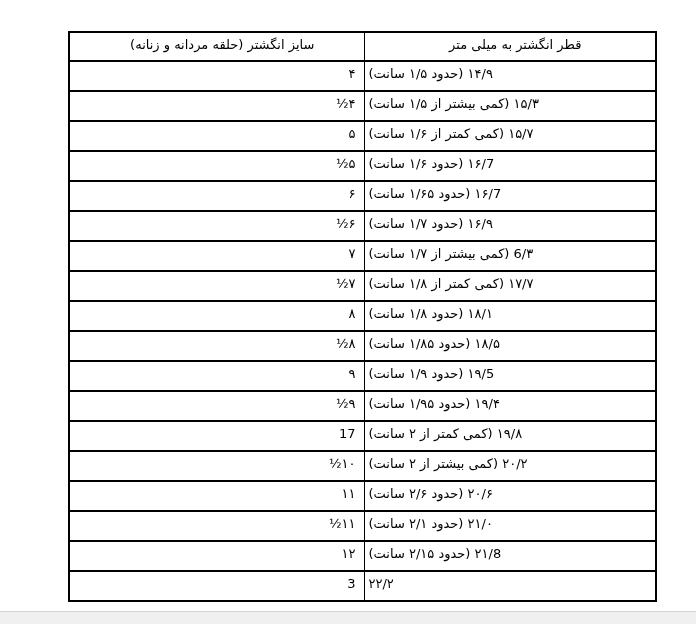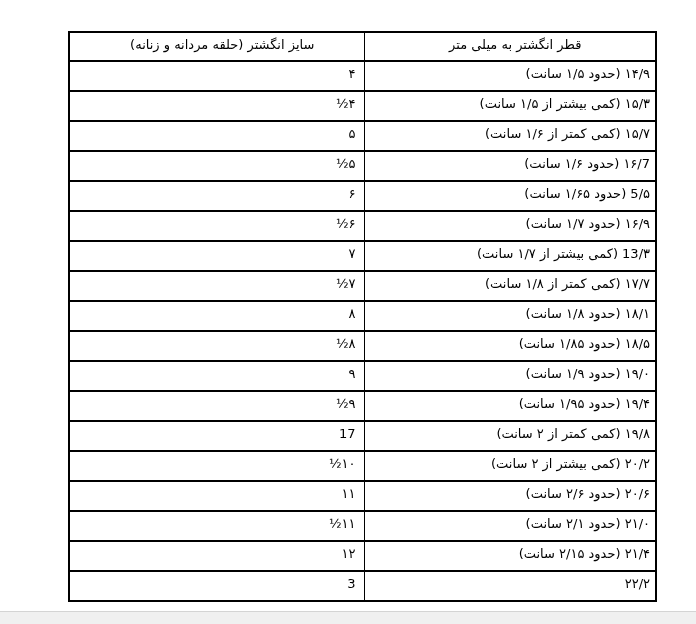--- a/index.html
+++ b/index.html
@@ -45,21 +45,21 @@
     white-space: nowrap;
     overflow: hidden;
   }
   .ring-table thead tr { height: 29px; }
   .ring-table tbody tr { height: 30px; }
   .ring-table th {
     text-align: center;
     padding-left: 16px;
   }
   .ring-table td.diameter-cell {
-    text-align: right;
+    text-align: left;
     padding-left: 4px;
   }
   .ring-table td.size-cell {
     text-align: right;
     padding-right: 8px;
   }
   .hscrollbar-track {
     position: absolute;
     left: 0;
     top: 611px;
@@ -97,45 +97,45 @@
       </tr>
       <tr>
         <td class="diameter-cell">۱۵/۷ (کمی کمتر از ۱/۶ سانت)</td>
         <td class="size-cell">۵</td>
       </tr>
       <tr>
         <td class="diameter-cell">۱۶/7 (حدود ۱/۶ سانت)</td>
         <td class="size-cell">۵½</td>
       </tr>
       <tr>
-        <td class="diameter-cell">5/۵ (حدود ۱/۶۵ سانت)</td>
+        <td class="diameter-cell">۱۶/7 (حدود ۱/۶۵ سانت)</td>
         <td class="size-cell">۶</td>
       </tr>
       <tr>
         <td class="diameter-cell">۱۶/۹ (حدود ۱/۷ سانت)</td>
         <td class="size-cell">۶½</td>
       </tr>
       <tr>
-        <td class="diameter-cell">13/۳ (کمی بیشتر از ۱/۷ سانت)</td>
+        <td class="diameter-cell">6/۳ (کمی بیشتر از ۱/۷ سانت)</td>
         <td class="size-cell">۷</td>
       </tr>
       <tr>
         <td class="diameter-cell">۱۷/۷ (کمی کمتر از ۱/۸ سانت)</td>
         <td class="size-cell">۷½</td>
       </tr>
       <tr>
         <td class="diameter-cell">۱۸/۱ (حدود ۱/۸ سانت)</td>
         <td class="size-cell">۸</td>
       </tr>
       <tr>
         <td class="diameter-cell">۱۸/۵ (حدود ۱/۸۵ سانت)</td>
         <td class="size-cell">۸½</td>
       </tr>
       <tr>
-        <td class="diameter-cell">۱۹/۰ (حدود ۱/۹ سانت)</td>
+        <td class="diameter-cell">۱۹/5 (حدود ۱/۹ سانت)</td>
         <td class="size-cell">۹</td>
       </tr>
       <tr>
         <td class="diameter-cell">۱۹/۴ (حدود ۱/۹۵ سانت)</td>
         <td class="size-cell">۹½</td>
       </tr>
       <tr>
         <td class="diameter-cell">۱۹/۸ (کمی کمتر از ۲ سانت)</td>
         <td class="size-cell">17</td>
       </tr>
@@ -145,21 +145,21 @@
       </tr>
       <tr>
         <td class="diameter-cell">۲۰/۶ (حدود ۲/۶ سانت)</td>
         <td class="size-cell">۱۱</td>
       </tr>
       <tr>
         <td class="diameter-cell">۲۱/۰ (حدود ۲/۱ سانت)</td>
         <td class="size-cell">۱۱½</td>
       </tr>
       <tr>
-        <td class="diameter-cell">۲۱/۴ (حدود ۲/۱۵ سانت)</td>
+        <td class="diameter-cell">۲۱/8 (حدود ۲/۱۵ سانت)</td>
         <td class="size-cell">۱۲</td>
       </tr>
       <tr>
         <td class="diameter-cell">۲۲/۲</td>
         <td class="size-cell">3</td>
       </tr>
     </tbody>
   </table>
 
   <div class="hscrollbar-track"></div>

